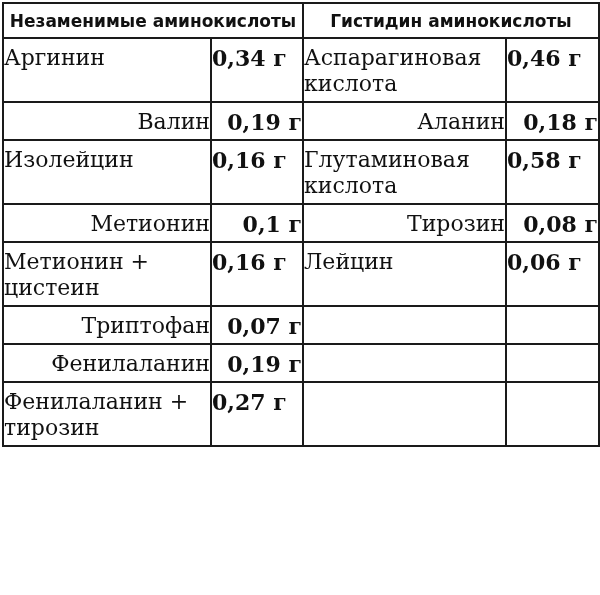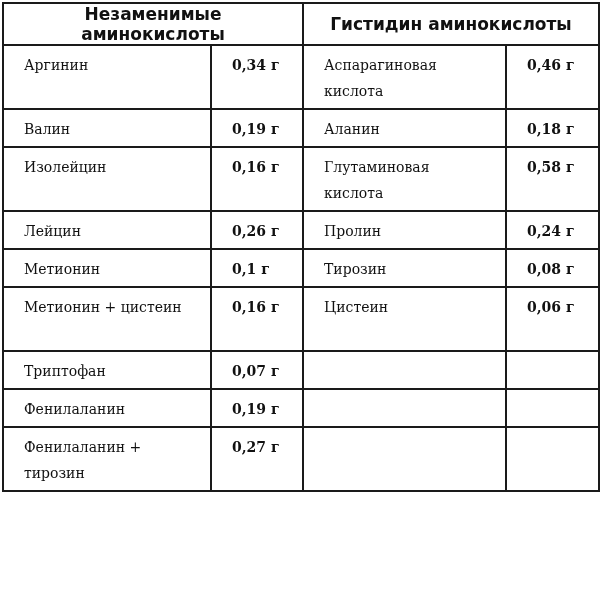--- a/index.html
+++ b/index.html
@@ -1,23 +1,23 @@
 <!DOCTYPE html>
 <html><head>
 <meta charset="utf-8">
 <style>
   html,body{margin:0;padding:0;background:#fff;}
   body{width:600px;height:595px;overflow:hidden;}
   table{position:absolute;left:2px;top:2px;border-collapse:collapse;width:596px;table-layout:fixed;}
-  td,th{border:2px solid #1a1a1a;vertical-align:top;padding:0 20px;color:#111;margin-top:16px;}
+  td,th{border:2px solid #1a1a1a;vertical-align:top;padding:0 0;color:#111;margin-top:16px;}
   th{font-family:"DejaVu Sans",sans-serif;font-weight:bold;font-size:17px;height:33px;vertical-align:middle;text-align:center;}
-  td{font-family:"DejaVu Serif","Liberation Serif",serif;font-size:14px;line-height:26px;padding-top:6px;}
+  td{font-family:"DejaVu Serif","Liberation Serif",serif;font-size:22px;line-height:26px;padding-top:6px;}
   td.v{font-weight:bold;}
   .h2{height:56px;}
-  .h1{height:30px;}
+  .h1{height:30px;text-align:right;}
 </style>
 </head>
 <body>
 
 <table>
   <colgroup>
       <col style="width:208px">
       <col style="width:92px">
       <col style="width:203px">
       <col style="width:93px">
@@ -41,35 +41,29 @@
         <td class="h1">Аланин</td>
         <td class="v h1">0,18 г</td>
       </tr>
       <tr>
         <td class="h2">Изолейцин</td>
         <td class="v h2">0,16 г</td>
         <td class="h2">Глутаминовая кислота</td>
         <td class="v h2">0,58 г</td>
       </tr>
       <tr>
-        <td class="h1">Лейцин</td>
-        <td class="v h1">0,26 г</td>
-        <td class="h1">Пролин</td>
-        <td class="v h1">0,24 г</td>
-      </tr>
-      <tr>
         <td class="h1">Метионин</td>
         <td class="v h1">0,1 г</td>
         <td class="h1">Тирозин</td>
         <td class="v h1">0,08 г</td>
       </tr>
       <tr>
         <td class="h2">Метионин + цистеин</td>
         <td class="v h2">0,16 г</td>
-        <td class="h2">Цистеин</td>
+        <td class="h2">Лейцин</td>
         <td class="v h2">0,06 г</td>
       </tr>
       <tr>
         <td class="h1">Триптофан</td>
         <td class="v h1">0,07 г</td>
         <td class="h1"></td>
         <td class="v h1"></td>
       </tr>
       <tr>
         <td class="h1">Фенилаланин</td>

